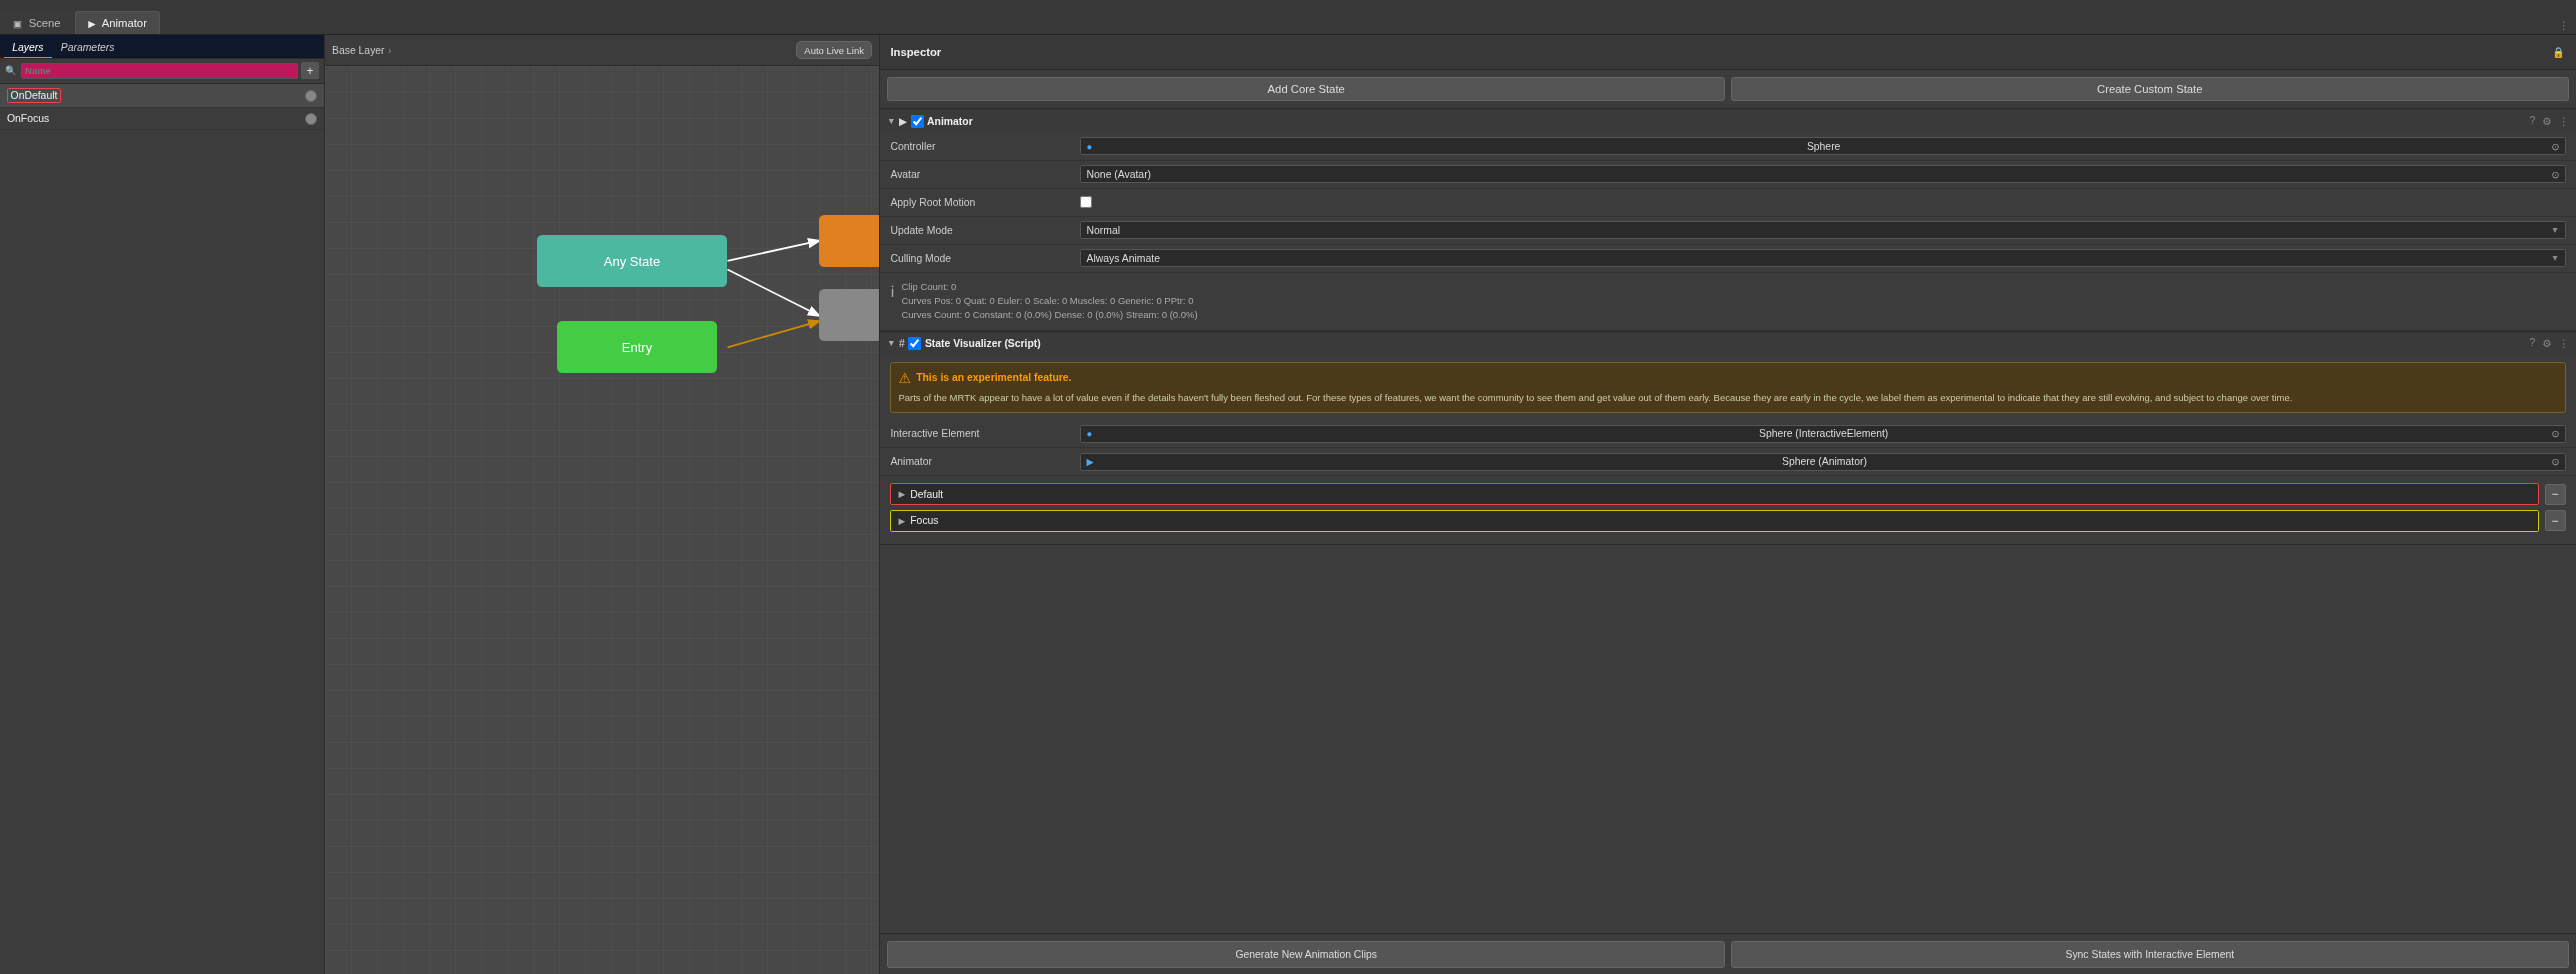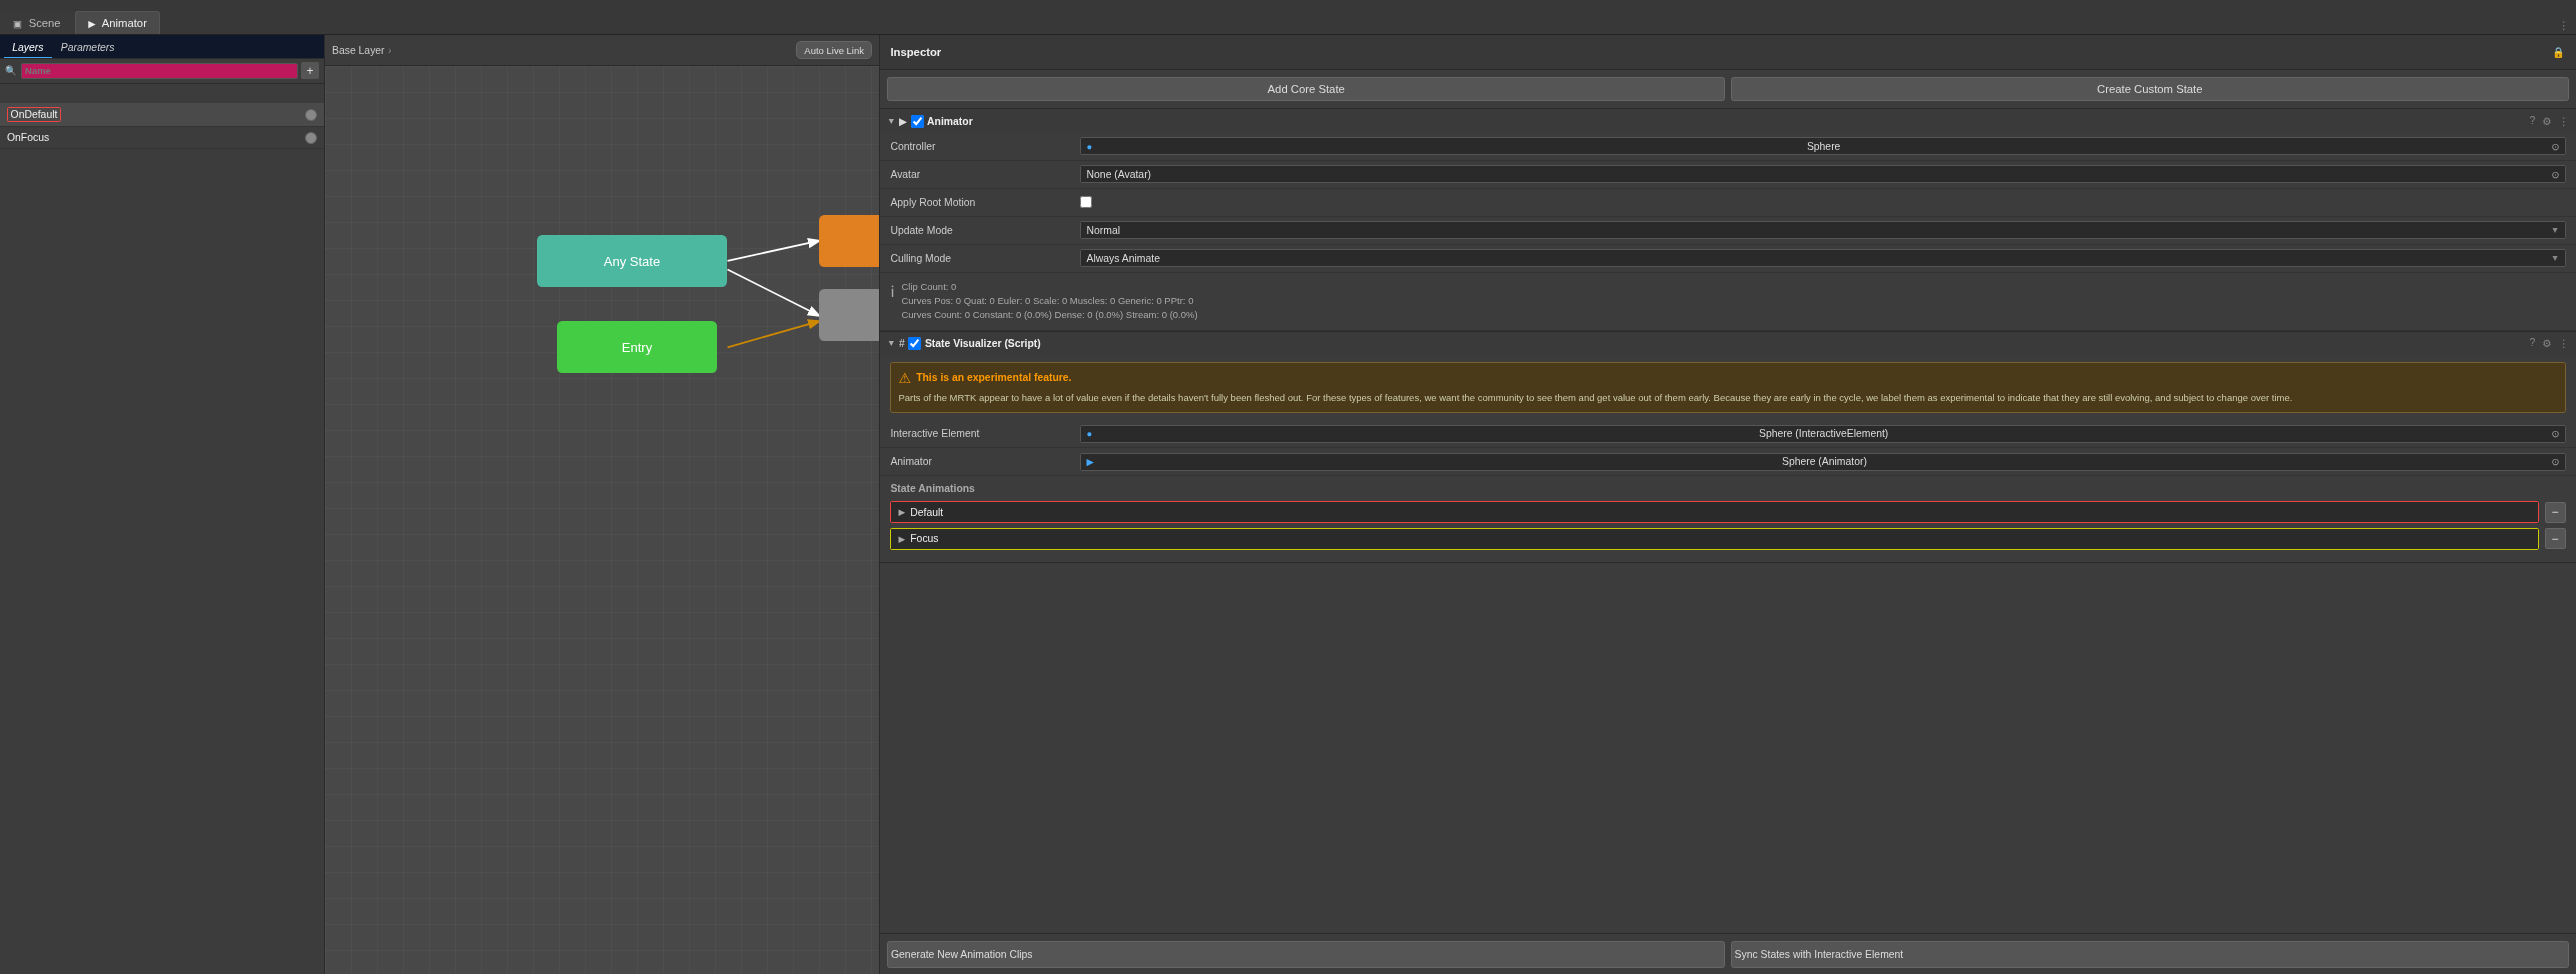--- a/index.html
+++ b/index.html
@@ -111,21 +111,20 @@
       font-size: 12px;
       padding: 1.7px 5.2px;
       cursor: pointer;
       border-radius: 1.7px;
     }
 
     
     .layer-list {
       flex: 1;
       overflow-y: auto;
-      margin-top: 19px;
     }
     .layer-item {
       display: flex;
       align-items: center;
       justify-content: space-between;
       padding: 4.3px 7px;
       border-bottom: 0.9px solid #333;
       cursor: pointer;
     }
     .layer-item.selected { background: #4a4a4a; }
@@ -492,21 +491,21 @@
     }
     .bottom-btn {
       flex: 1;
       background: #555;
       border: 0.9px solid #666;
       color: #ddd;
       font-size: 10.4px;
       padding: 7px 3px;
       cursor: pointer;
       border-radius: 2.6px;
-      text-align: left;
+      text-align: center;
     }
 
     
     .lock-area {
       margin-left: auto;
       display: flex;
       gap: 5.2px;
       color: #888;
       padding: 3.5px 7px;
     }
@@ -724,21 +723,20 @@
         <div class="prop-value">
           <div class="prop-field">
             <span class="field-icon">▶</span>
             <span>Sphere (Animator)</span>
             <span style="color:#aaa;font-size:9.5px;">⊙</span>
           </div>
         </div>
       </div>
 
       <div class="state-animations-section">
-        <div class="sa-title">State Animations</div>
 
         <div class="sa-item">
           <div class="sa-label red-border">
             <span class="sa-arrow">▶</span>
             <span>Default</span>
           </div>
           <div class="sa-minus">−</div>
         </div>
 
         <div class="sa-item">

